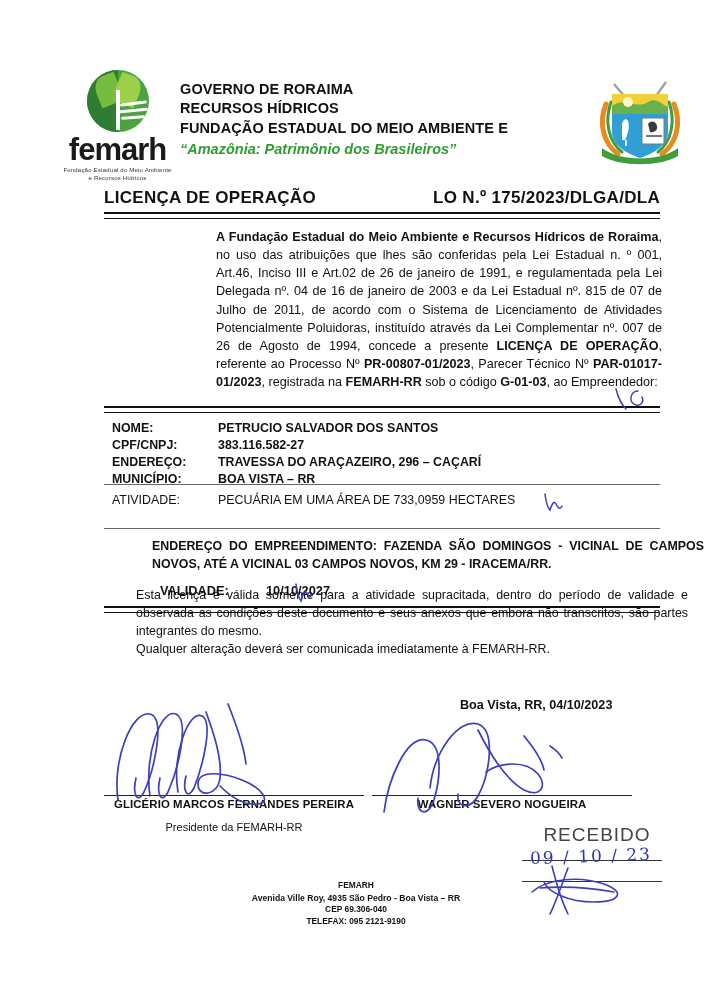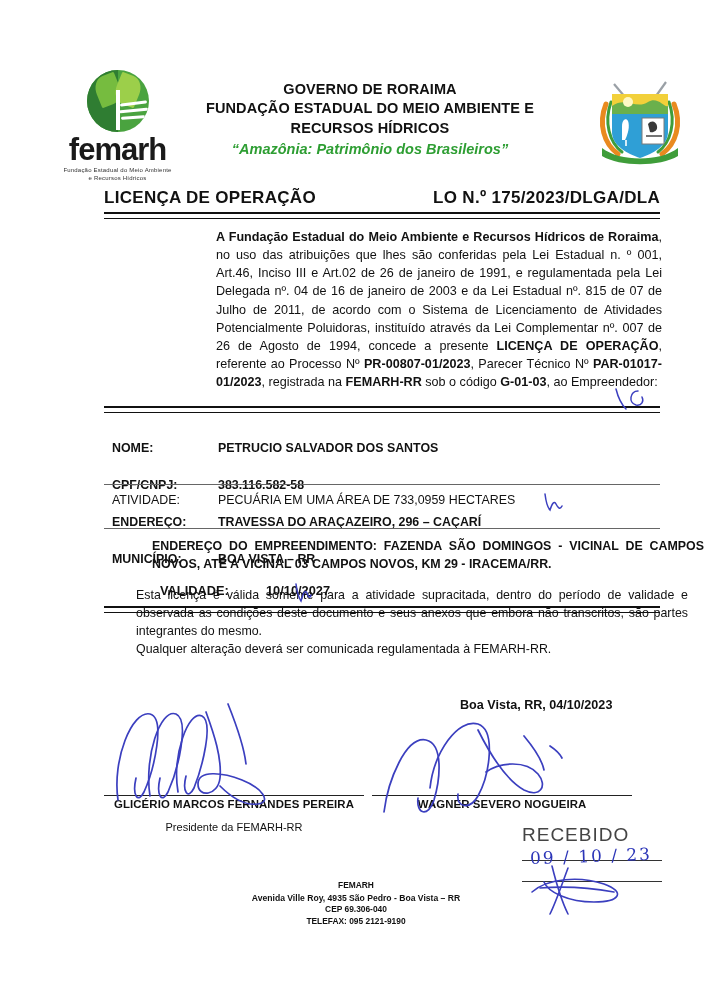--- a/index.html
+++ b/index.html
@@ -97,21 +97,21 @@
     font-size: 6px;
     color: #333;
     line-height: 1.25;
     margin-top: 2px;
     letter-spacing: 0.2px;
   }
   .header-titles {
     position: absolute;
     left: 180px; top: 18px;
     width: 380px;
-    text-align: center;
+    text-align: left;
   }
   .header-titles .l {
     font-size: 14.5px;
     font-weight: bold;
     line-height: 1.33;
     letter-spacing: 0.1px;
   }
   .header-titles .motto {
     font-size: 14.5px;
     font-weight: bold;
@@ -167,21 +167,21 @@
 
   
   .details {
     position: absolute;
     left: 112px; top: 420px;
     width: 540px;
     font-size: 12.4px;
     font-weight: bold;
     line-height: 1.36;
   }
-  .details .drow { display: flex; margin-top: 20px; }
+  .details .drow { display: flex; }
   .details .dlab { width: 106px; flex: none; }
   .details .dval { flex: 1; }
 
   .activity {
     position: absolute;
     left: 112px; top: 493px;
     width: 540px;
     font-size: 12.4px;
     font-weight: normal;
     display: flex;
@@ -250,20 +250,21 @@
     font-size: 11px;
     margin-top: 11px;
   }
 
   
   .stamp {
     position: absolute;
     left: 522px; top: 824px;
     width: 150px; height: 76px;
     color: #3a3a3a;
+    text-align: center;
   }
   .stamp-word {
     font-size: 19px;
     letter-spacing: 1px;
     font-family: "Liberation Sans", sans-serif;
     color: #444;
   }
   .stamp-line {
     border-top: 1.6px solid #333;
     width: 140px;
@@ -322,22 +323,22 @@
       </div>
       <div class="logo-word">femarh</div>
       <div class="logo-sub">
         <div>Fundação Estadual do Meio Ambiente</div>
         <div>e Recursos Hídricos</div>
       </div>
     </div>
 
     <div class="header-titles">
       <div class="l">GOVERNO DE RORAIMA</div>
+      <div class="l">RECURSOS HÍDRICOS</div>
       <div class="l">FUNDAÇÃO ESTADUAL DO MEIO AMBIENTE E</div>
-      <div class="l">RECURSOS HÍDRICOS</div>
       <div class="motto">“Amazônia: Patrimônio dos Brasileiros”</div>
     </div>
 
     <div class="arms">
       <svg width="96" height="98" viewBox="0 0 96 98">
 
         <path d="M14 34 C6 54, 12 74, 26 84" stroke="#e98a1f" stroke-width="5" fill="none" stroke-linecap="round"></path>
         <path d="M82 34 C90 54, 84 74, 70 84" stroke="#e98a1f" stroke-width="5" fill="none" stroke-linecap="round"></path>
         <path d="M19 32 C12 52, 17 72, 30 82" stroke="#3f9d3a" stroke-width="3" fill="none" stroke-linecap="round"></path>
         <path d="M77 32 C84 52, 79 72, 66 82" stroke="#3f9d3a" stroke-width="3" fill="none" stroke-linecap="round"></path>
@@ -374,21 +375,21 @@
 
   <div class="rule-double" style="top:406px;"></div>
 
   <div class="details">
     <div class="drow">
       <div class="dlab">NOME:</div>
       <div class="dval">PETRUCIO SALVADOR DOS SANTOS</div>
     </div>
     <div class="drow">
       <div class="dlab">CPF/CNPJ:</div>
-      <div class="dval">383.116.582-58</div>
+      <div class="dval">383.116.582-27</div>
     </div>
     <div class="drow">
       <div class="dlab">ENDEREÇO:</div>
       <div class="dval">TRAVESSA DO ARAÇAZEIRO, 296 – CAÇARÍ</div>
     </div>
     <div class="drow">
       <div class="dlab">MUNICÍPIO:</div>
       <div class="dval">BOA VISTA – RR</div>
     </div>
   </div>
@@ -406,21 +407,21 @@
 
   <div class="validade">
     <div class="dlab">VALIDADE:</div>
     <div>10/10/2027</div>
   </div>
 
   <div class="rule-double" style="top:606px;"></div>
 
   <div class="closing">
     <div>Esta licença é válida somente para a atividade supracitada, dentro do período de validade e observada as condições deste documento e seus anexos que embora não transcritos, são partes integrantes do mesmo.</div>
-    <div class="last">Qualquer alteração deverá ser comunicada regulamentada à FEMARH-RR.</div>
+    <div class="last">Qualquer alteração deverá ser comunicada imediatamente à FEMARH-RR.</div>
   </div>
 
   <div class="city-date">Boa Vista, RR, 04/10/2023</div>
 
   <div class="sig left">
     <div class="sig-line"></div>
     <div class="sig-name">GLICÉRIO MARCOS FERNANDES PEREIRA</div>
     <div class="sig-role">Presidente da FEMARH-RR</div>
   </div>
 

